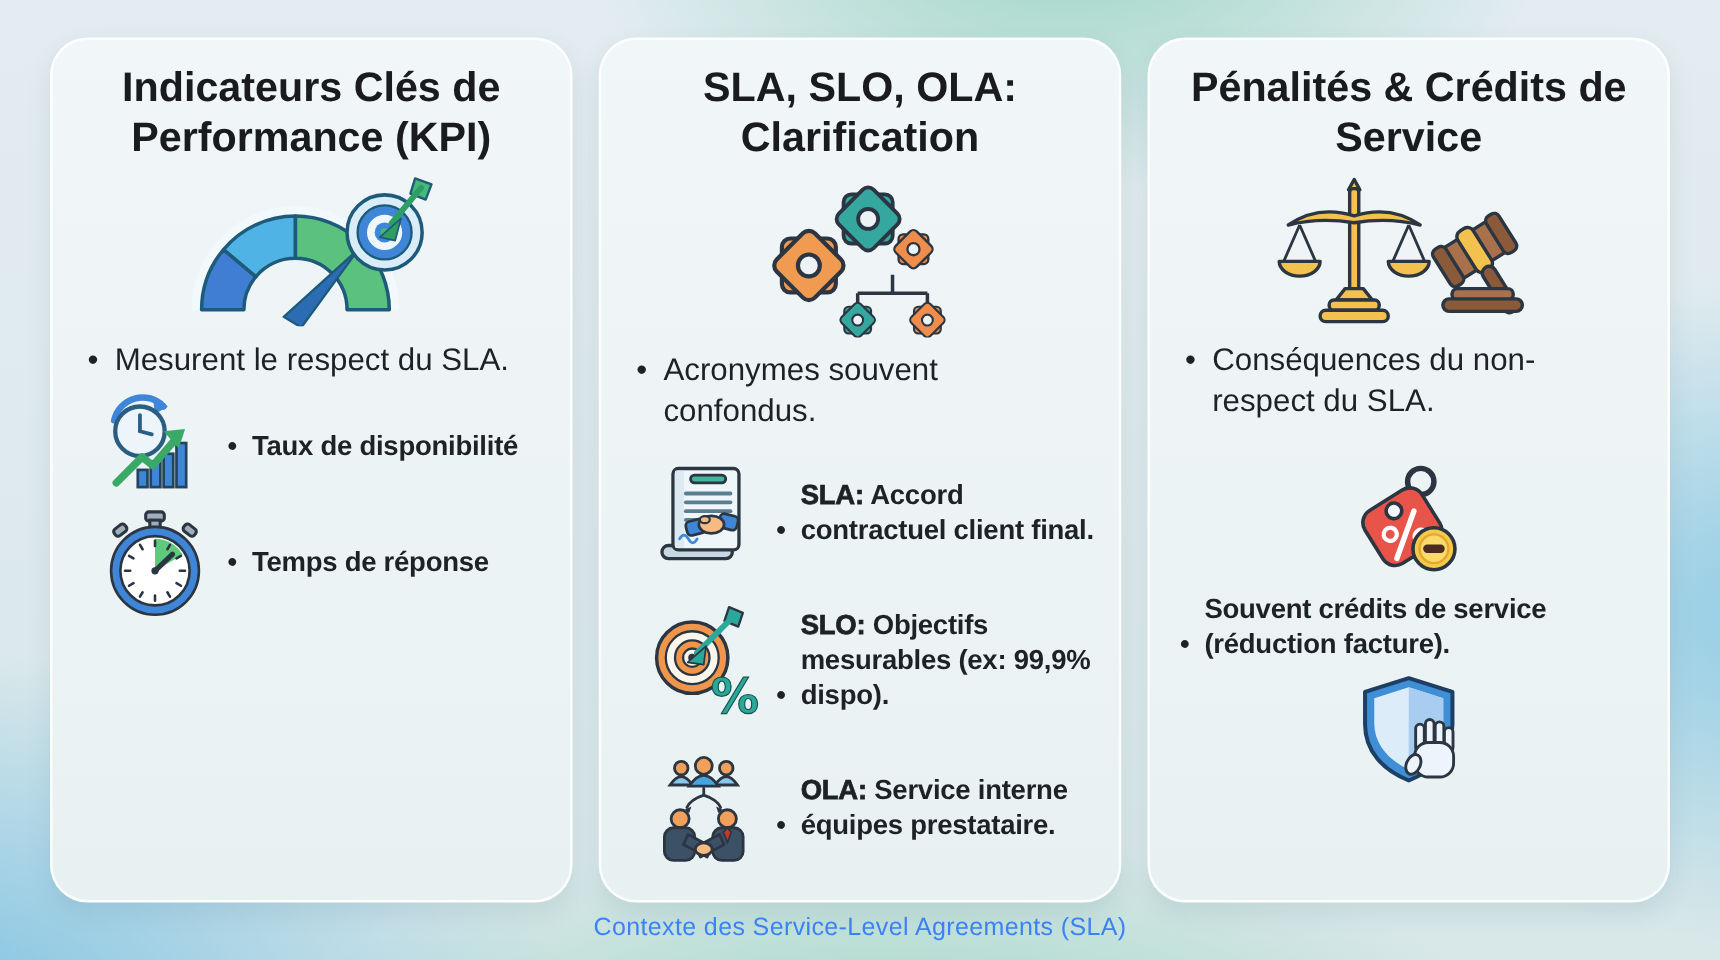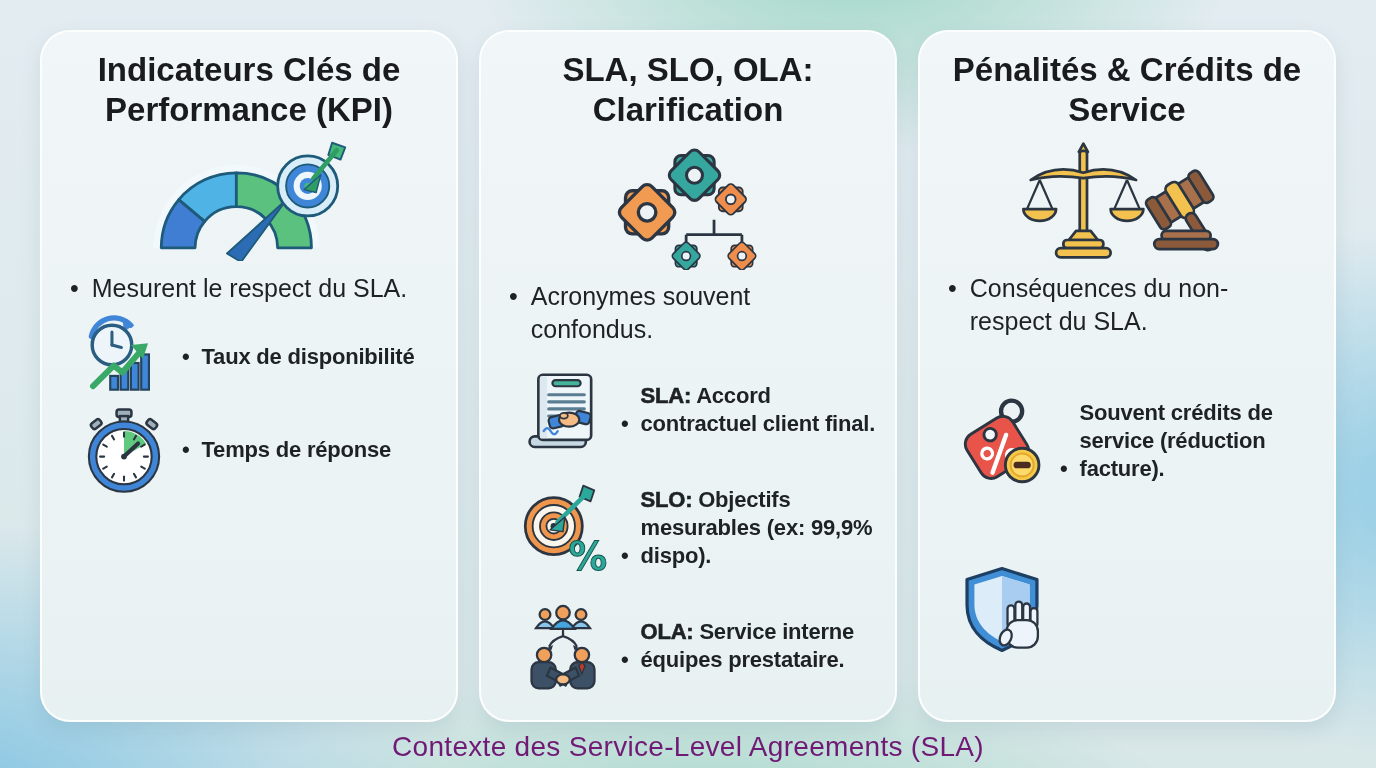--- a/index.html
+++ b/index.html
@@ -29,25 +29,25 @@
   .c1 .hero,.c3 .hero{ height:124px; }
   .intro{ margin:10px 4px 0; font-size:25px; font-weight:normal; line-height:1.3; display:flex; gap:13px; }
   .c2 .intro .t,.c3 .intro .t{ max-width:300px; }
   .dot{ flex:0 0 auto; }
   .dot::before{ content:"•"; }
   .rows{ margin-top:6px; }
   .c3 .rows{ margin-top:20px; }
   .row{ display:flex; align-items:center; }
   .c1 .row{ height:93px; }
   .c2 .row{ height:118px; }
-  .c3 .row{ height:168px; }
+  .c3 .row{ height:168px;flex-direction:column; }
   .icon-box{ flex:0 0 116px; display:flex; justify-content:center; align-items:center; }
   .txt{ display:flex; gap:12px; font-size:22px; font-weight:bold; line-height:1.28; flex:1; min-width:0; margin-right:-12px; letter-spacing:-0.2px;align-items:flex-end; }
   .bp{ font-weight:bold; -webkit-text-stroke:0.6px #1e2126; }
-  .caption{ position:absolute; left:0; top:731px; width:100%; text-align:center; font-size:28px; color:#701a75; letter-spacing:.3px; }
+  .caption{ position:absolute; left:0; top:731px; width:100%; text-align:center; font-size:20px; color:#3b82f6; letter-spacing:.3px; }
   svg{ display:block; }
 </style>
 </head>
 <body>
 
 <svg style="position:absolute;width:0;height:0" aria-hidden="true">
   <defs>
     <g id="gear8" stroke="#2b3642" stroke-width="2.5" stroke-linejoin="round">
       <rect x="-16" y="-16" width="32" height="32" rx="5"></rect>
       <rect x="-16" y="-16" width="32" height="32" rx="5" transform="rotate(45)"></rect>

